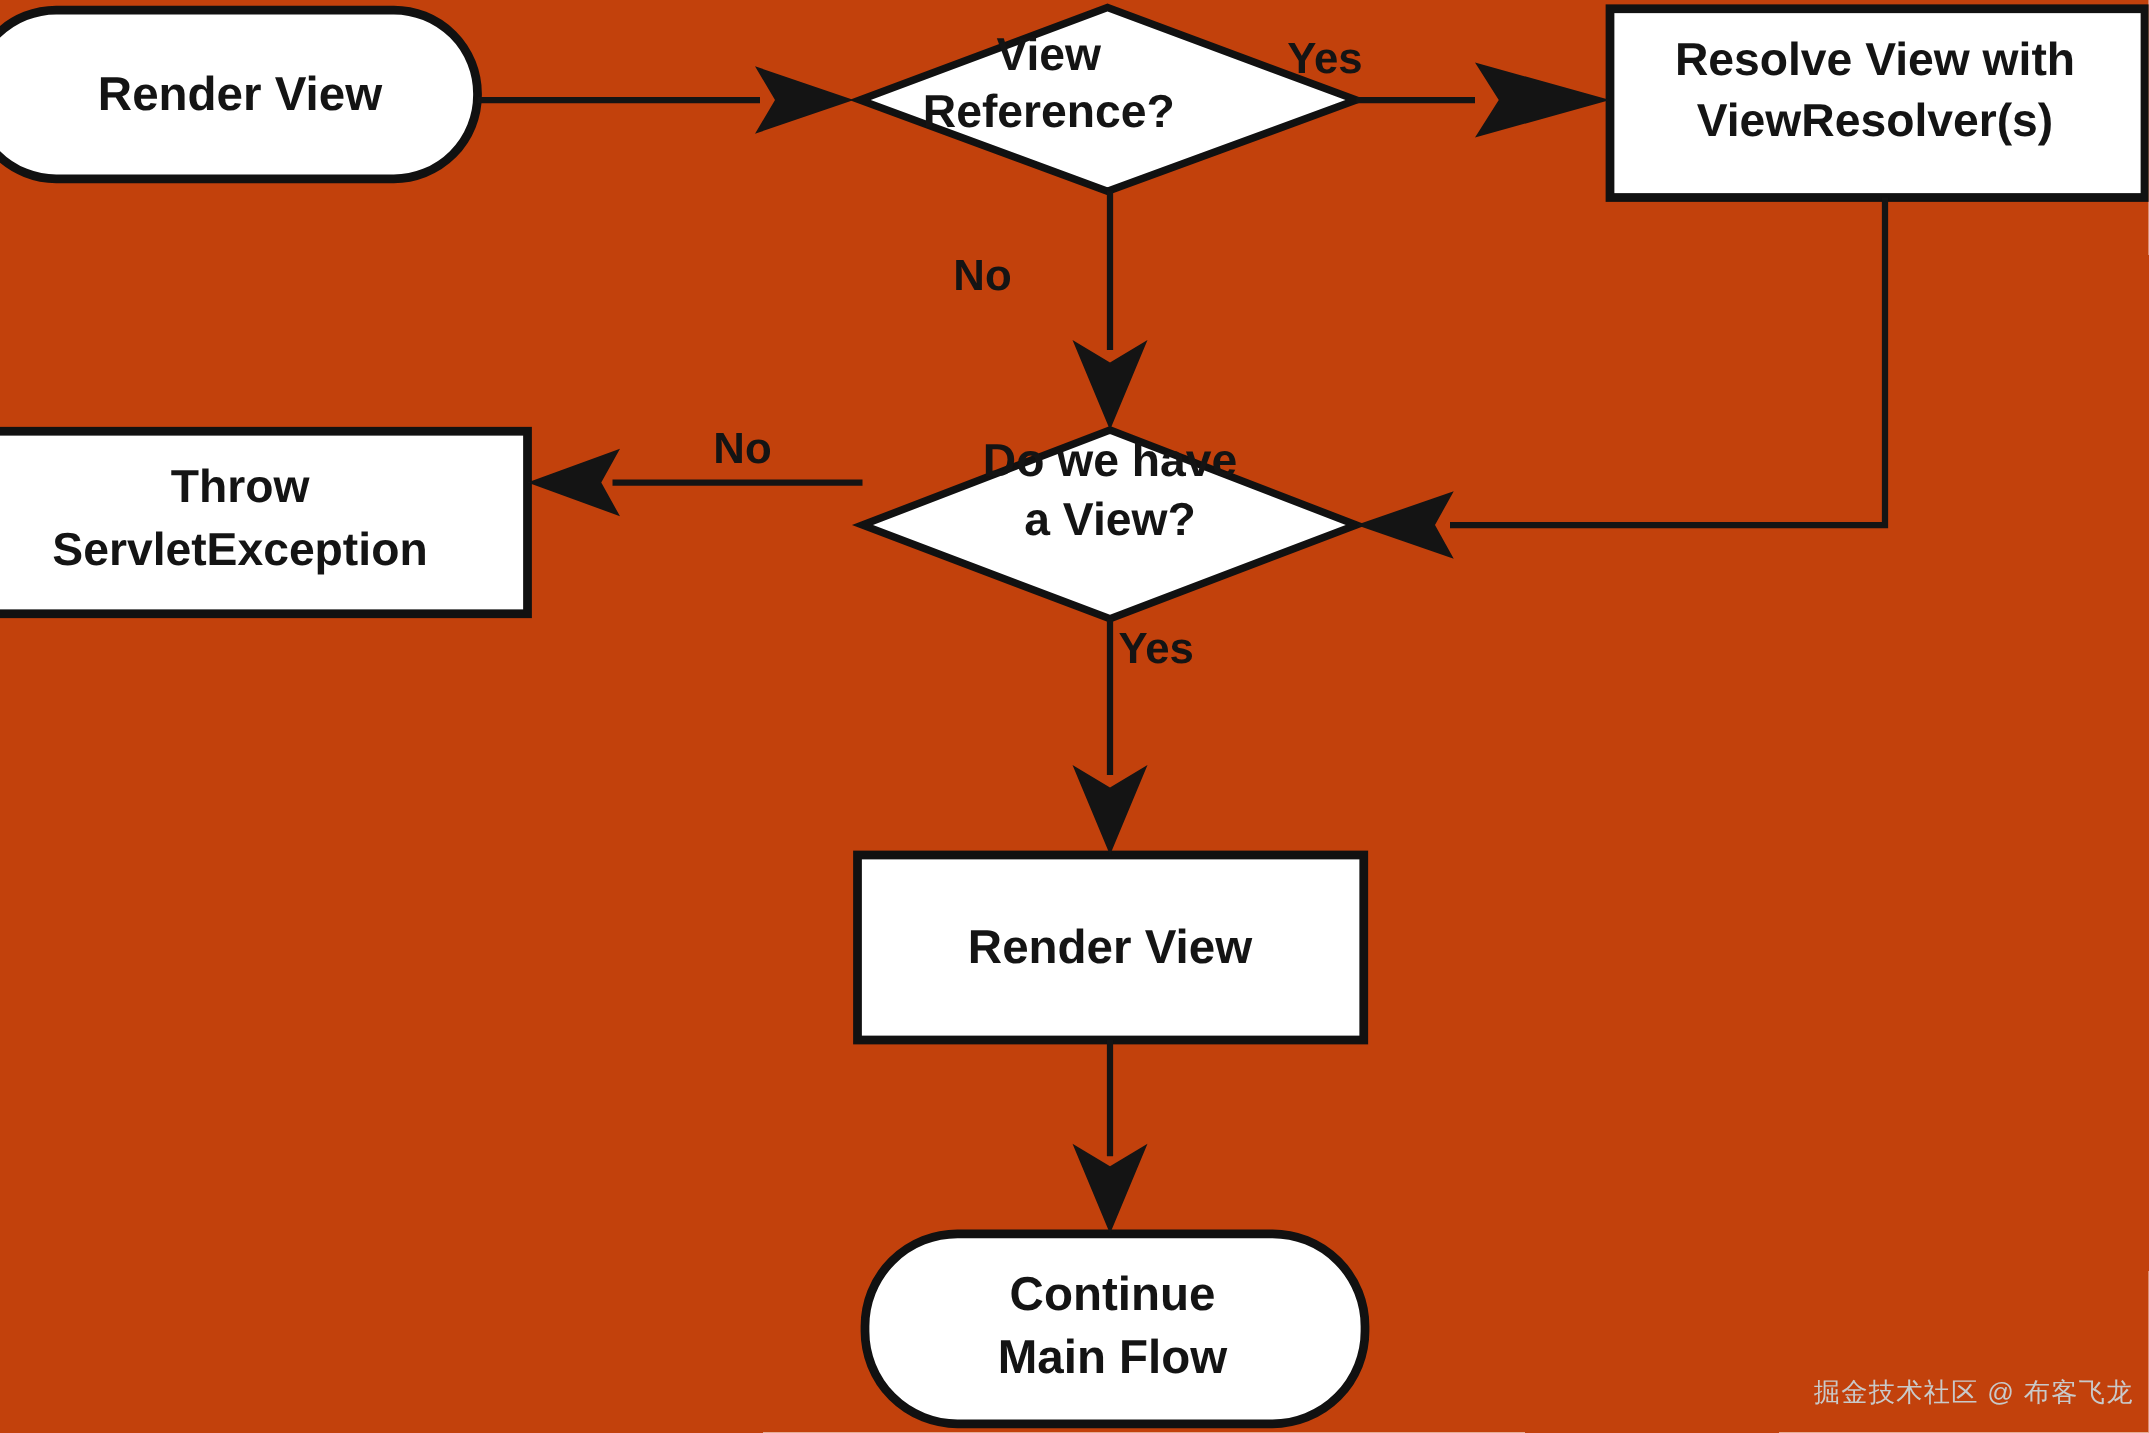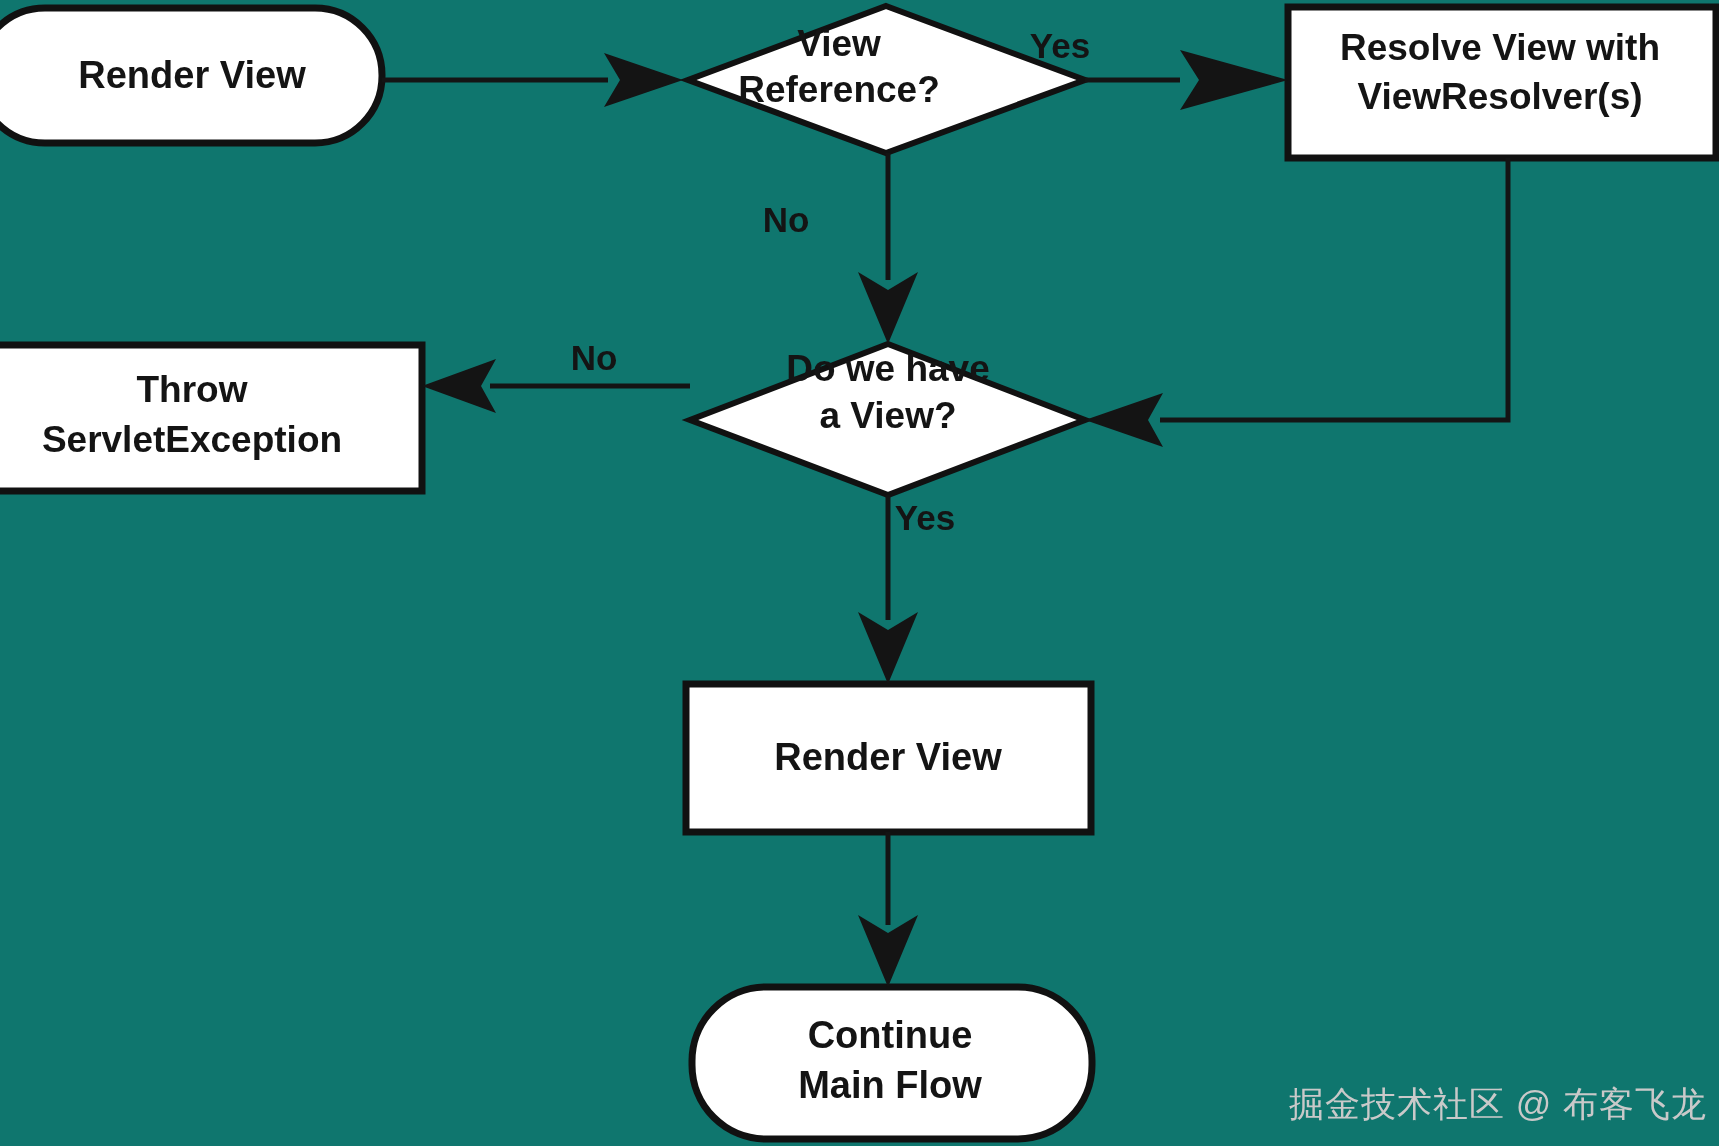--- a/index.html
+++ b/index.html
@@ -7,21 +7,21 @@
     padding: 0;
     background: #ffffff;
   }
   body {
     font-family: "Liberation Sans", sans-serif;
   }
   #canvas {
     position: relative;
     width: 1719px;
     height: 1146px;
-    background: #0f766e;
+    background: #c2410c;
     overflow: hidden;
   }
   #flow-svg {
     position: absolute;
     left: 0;
     top: 0;
     width: 1719px;
     height: 1146px;
   }
   .node-text {
@@ -51,21 +51,21 @@
   }
   .arrow-head {
     fill: #141414;
     stroke: none;
   }
   .watermark {
     position: absolute;
     right: 12px;
     bottom: 18px;
     font-family: "Liberation Sans", sans-serif;
-    font-size: 35px;
+    font-size: 21px;
     color: #c9c9c9;
     letter-spacing: 1px;
     white-space: nowrap;
     user-select: none;
   }
 </style>
 </head>
 <body>
 
 <div id="canvas">

